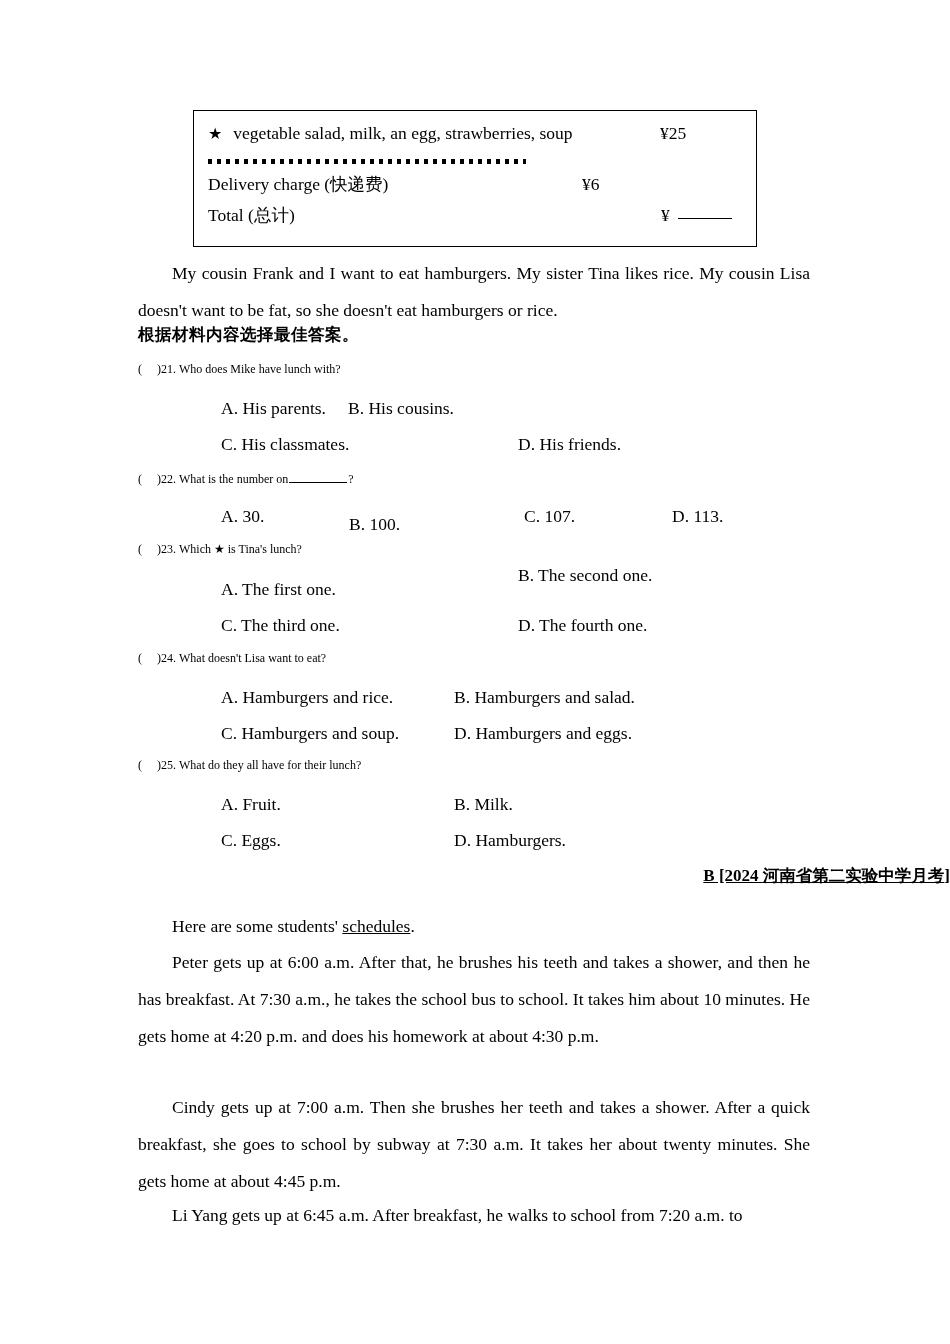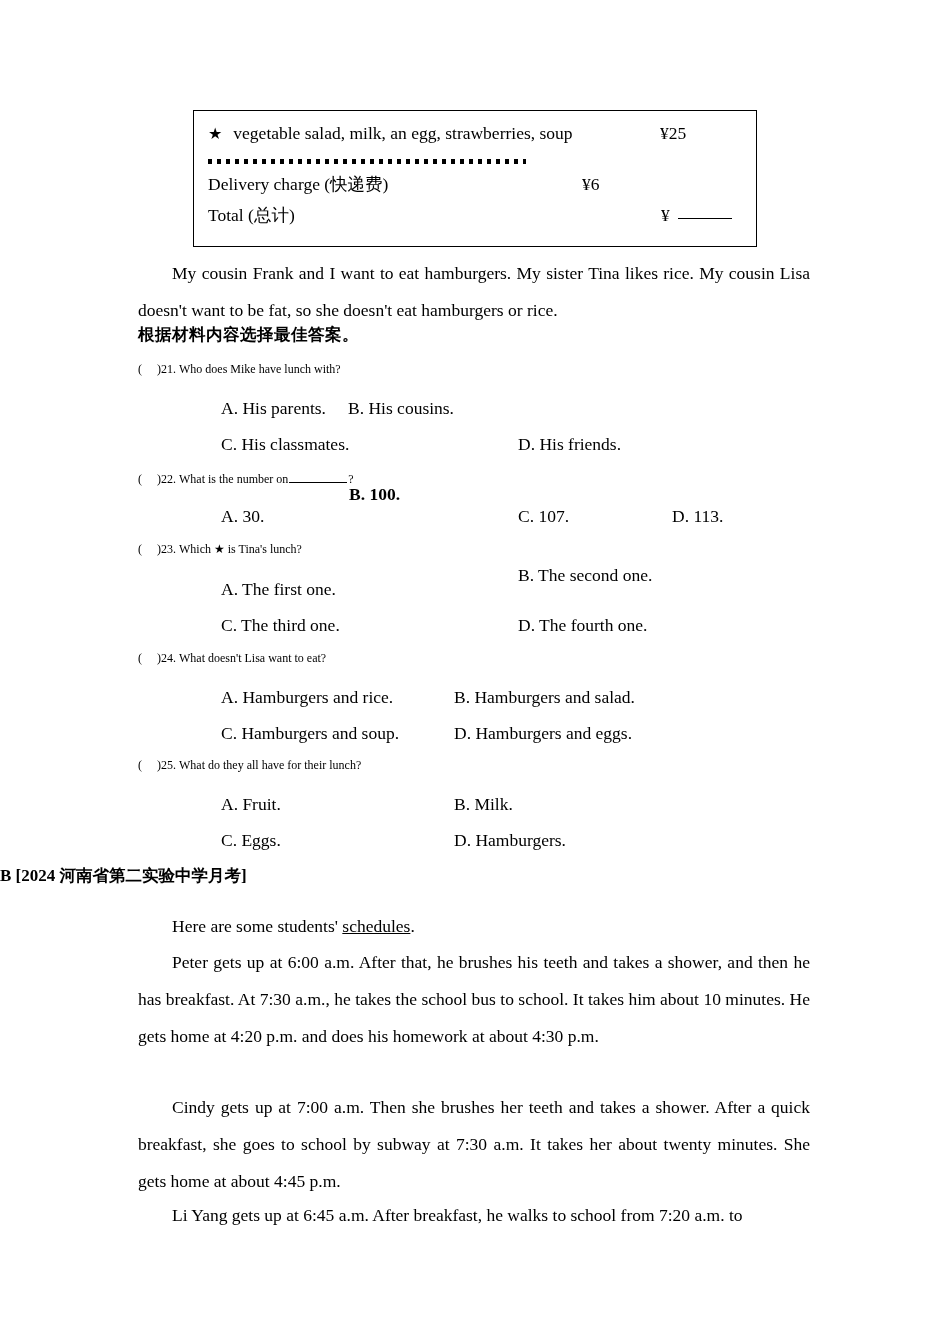--- a/index.html
+++ b/index.html
@@ -97,22 +97,23 @@
   .opt-a { left:221px; }
   .opt-b-inline { left:348px; }
   .opt-col2 { left:518px; }
   .opt-col2b { left:454px; }
   .opt-d-num { left:672px; }
   .opt-b-num { left:349px; }
 
   .section-title {
     position:absolute;
     left:0; width:950px;
-    text-align:left;
+    text-align:right;
     font-size:17px;
+    text-decoration:underline;
   }
   .section-title .cnb {
     font-family:"DejaVu Sans", sans-serif;
     font-weight:bold;
     font-size:16.5px;
   }
   .section-title .bold-b { font-weight:bold; }
   .underline-word { text-decoration:underline; }
 </style>
 </head>
@@ -145,22 +146,22 @@
   </div>
   <div class="opt opt-a" style="top:398px;">A. His parents.</div>
   <div class="opt opt-b-inline" style="top:398px;">B. His cousins.</div>
   <div class="opt opt-a" style="top:434px;">C. His classmates.</div>
   <div class="opt opt-col2" style="top:434px;">D. His friends.</div>
 
   <div class="q-stem" style="top:470px;">
     <span>(</span><span class="paren-gap"></span><span>)</span><span>22.</span>&nbsp;<span>What is the number on</span><span class="fill-rule"></span><span>?</span>
   </div>
   <div class="opt opt-a" style="top:506px;">A. 30.</div>
-  <div class="opt opt-b-num" style="top:484px;font-weight:bold;">B. 100.</div>
-  <div class="opt opt-col2" style="top:506px;">C. 107.</div>
+  <div class="opt opt-b-num" style="top:514px;">B. 100.</div>
+  <div class="opt opt-col2" style="top:506px;margin-left:6px;">C. 107.</div>
   <div class="opt opt-d-num" style="top:506px;">D. 113.</div>
 
   <div class="q-stem" style="top:542px;">
     <span>(</span><span class="paren-gap"></span><span>)</span><span>23.</span>&nbsp;<span>Which ★  is Tina's lunch?</span>
   </div>
   <div class="opt opt-a" style="top:579px;">A. The first one.</div>
   <div class="opt opt-col2" style="top:565px;">B. The second one.</div>
   <div class="opt opt-a" style="top:615px;">C. The third one.</div>
   <div class="opt opt-col2" style="top:615px;">D. The fourth one.</div>
 

